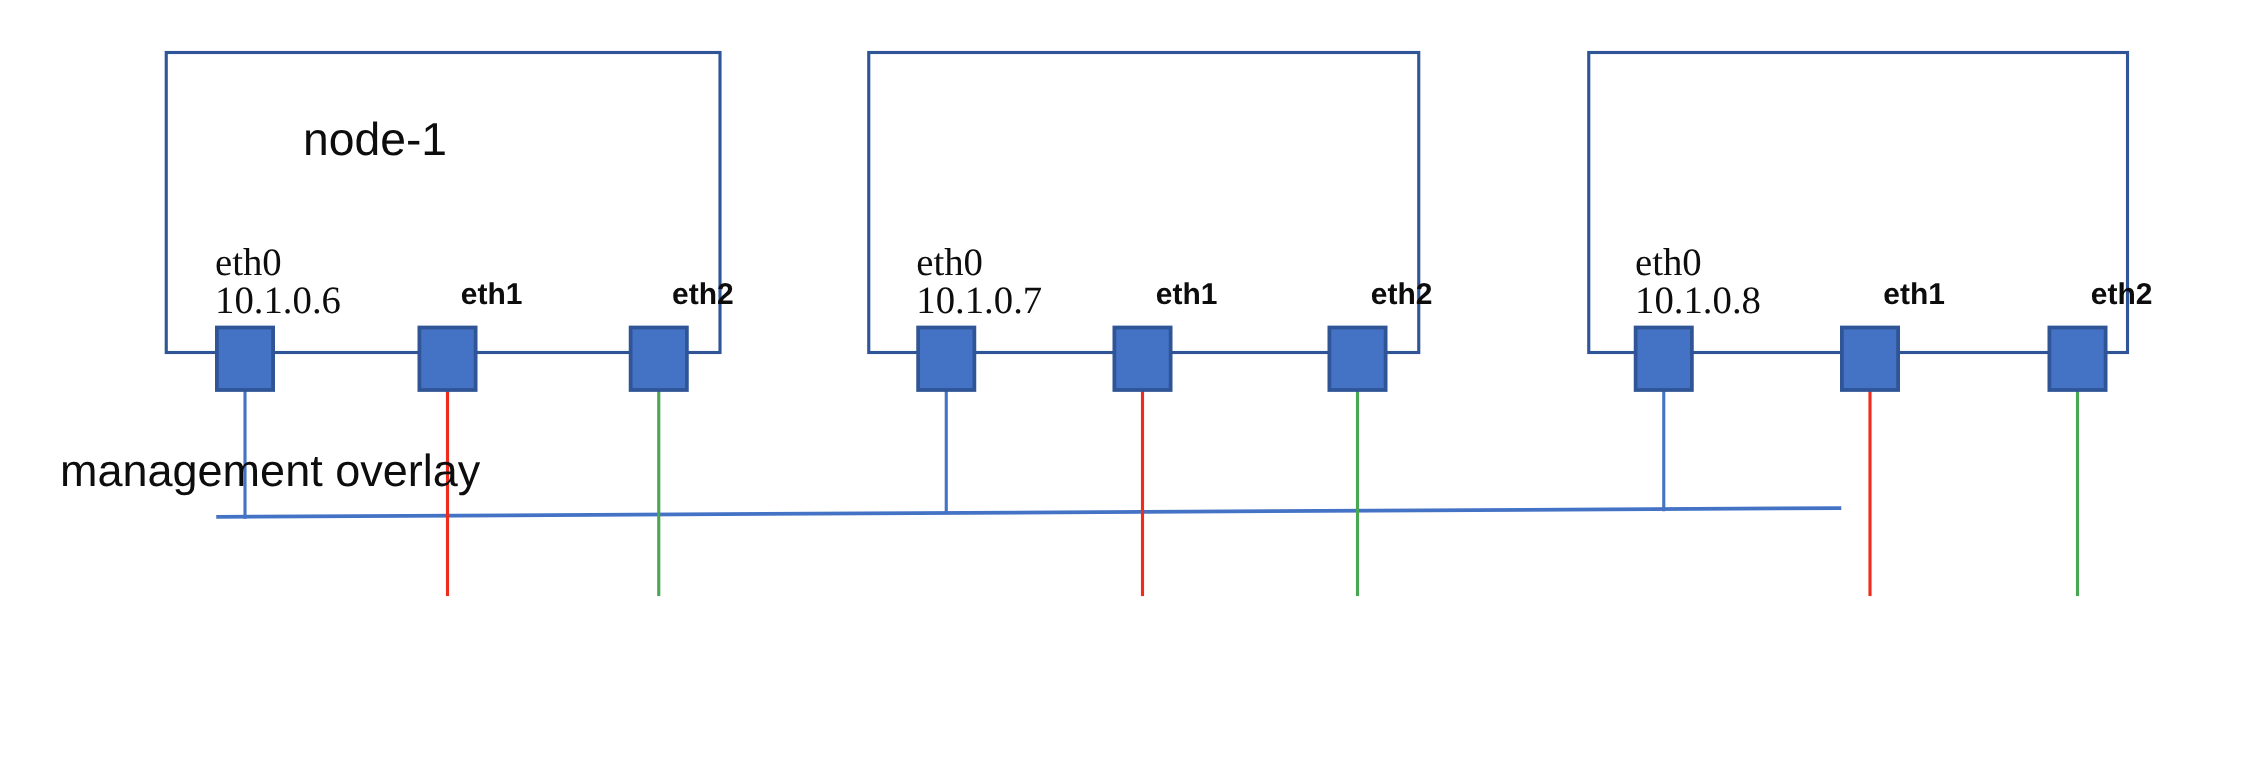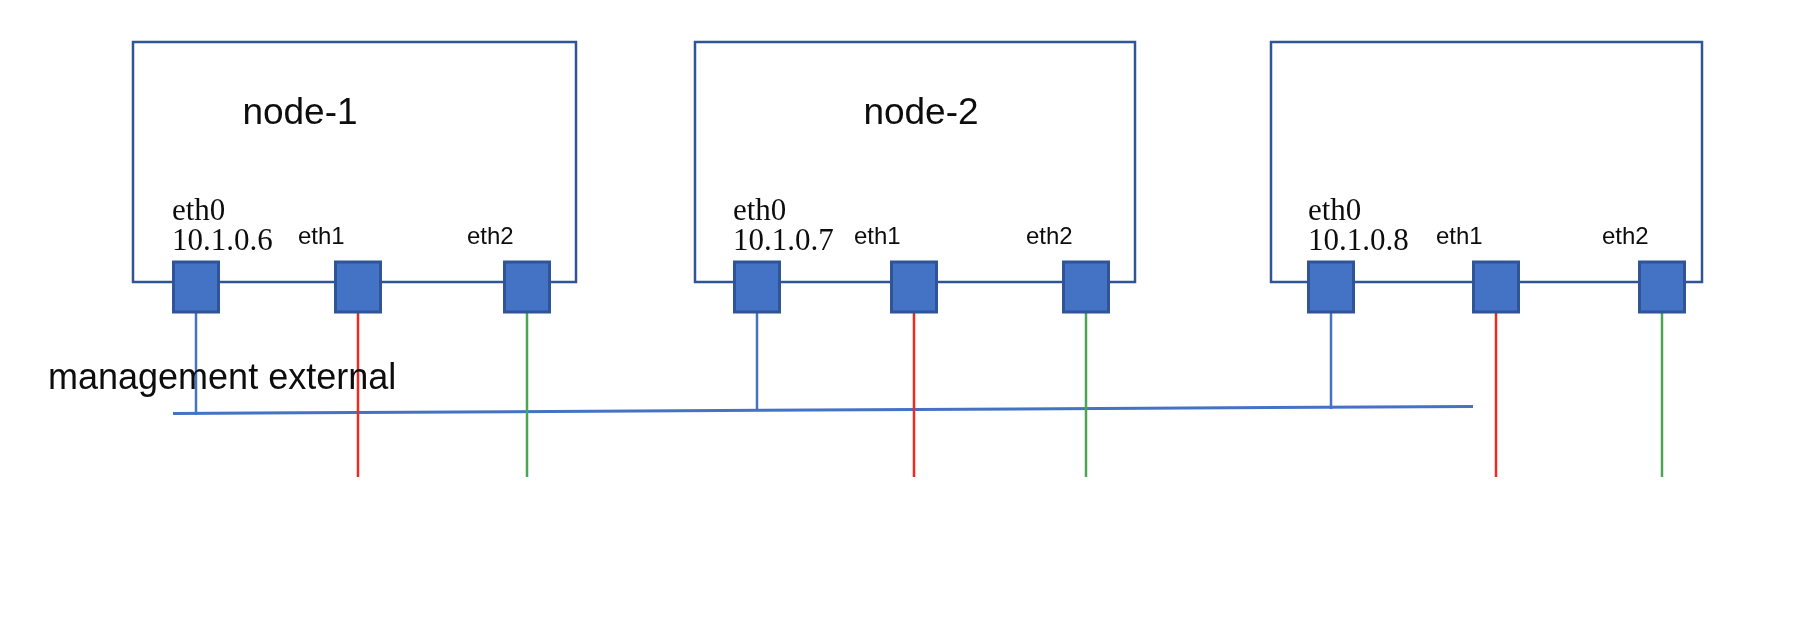--- a/index.html
+++ b/index.html
@@ -9,21 +9,21 @@
     height: 477px;
     background: #ffffff;
     font-family: "Liberation Sans", "DejaVu Sans", sans-serif;
     color: #0d0d0d;
     overflow: hidden;
   }
   #wires { position: absolute; left: 0; top: 0; }
   .lbl { position: absolute; white-space: nowrap; line-height: 1.15; color: #0d0d0d; }
   .title { font-size: 37px; width: 240px; text-align: center; }
   .eth { font-size: 31px; font-family: Liberation Serif, serif; }
-  .eth-c { font-size: 24px; width: 120px; text-align: left; }
+  .eth-c { font-size: 24px; width: 120px; text-align: right; font-weight: bold; }
   .net { font-size: 36px; }
 </style>
 </head>
 <body>
 
 <div id="stage">
 
   <svg id="wires" width="1806" height="622" viewBox="0 0 1806 622">
 
     <line x1="173" y1="413.5" x2="1473" y2="406.5" stroke-width="3" stroke="#4472C4"></line>
@@ -53,32 +53,31 @@
     <rect x="734.5" y="262" width="45" height="50" stroke-width="3" fill="#4472C4" stroke="#2F5597"></rect>
     <rect x="891.5" y="262" width="45" height="50" stroke-width="3" fill="#4472C4" stroke="#2F5597"></rect>
     <rect x="1063.5" y="262" width="45" height="50" stroke-width="3" fill="#4472C4" stroke="#2F5597"></rect>
 
     <rect x="1308.5" y="262" width="45" height="50" stroke-width="3" fill="#4472C4" stroke="#2F5597"></rect>
     <rect x="1473.5" y="262" width="45" height="50" stroke-width="3" fill="#4472C4" stroke="#2F5597"></rect>
     <rect x="1639.5" y="262" width="45" height="50" stroke-width="3" fill="#4472C4" stroke="#2F5597"></rect>
   </svg>
 
   <div class="lbl title" style="left:180px; top:91px">node-1</div>
-  <div class="lbl title" style="left:801px; top:91px">node-2</div>
 
   <div class="lbl eth" style="left:172px; top:192px">eth0</div>
   <div class="lbl eth" style="left:172px; top:222px">10.1.0.6</div>
   <div class="lbl eth-c" style="left:298px; top:222px">eth1</div>
   <div class="lbl eth-c" style="left:467px; top:222px">eth2</div>
 
   <div class="lbl eth" style="left:733px; top:192px">eth0</div>
   <div class="lbl eth" style="left:733px; top:222px">10.1.0.7</div>
   <div class="lbl eth-c" style="left:854px; top:222px">eth1</div>
   <div class="lbl eth-c" style="left:1026px; top:222px">eth2</div>
 
   <div class="lbl eth" style="left:1308px; top:192px">eth0</div>
   <div class="lbl eth" style="left:1308px; top:222px">10.1.0.8</div>
   <div class="lbl eth-c" style="left:1436px; top:222px">eth1</div>
   <div class="lbl eth-c" style="left:1602px; top:222px">eth2</div>
 
-  <div class="lbl net" style="left:48px; top:356px">management external</div>
+  <div class="lbl net" style="left:48px; top:356px">management overlay</div>
 
 </div>
 
 </body></html>

